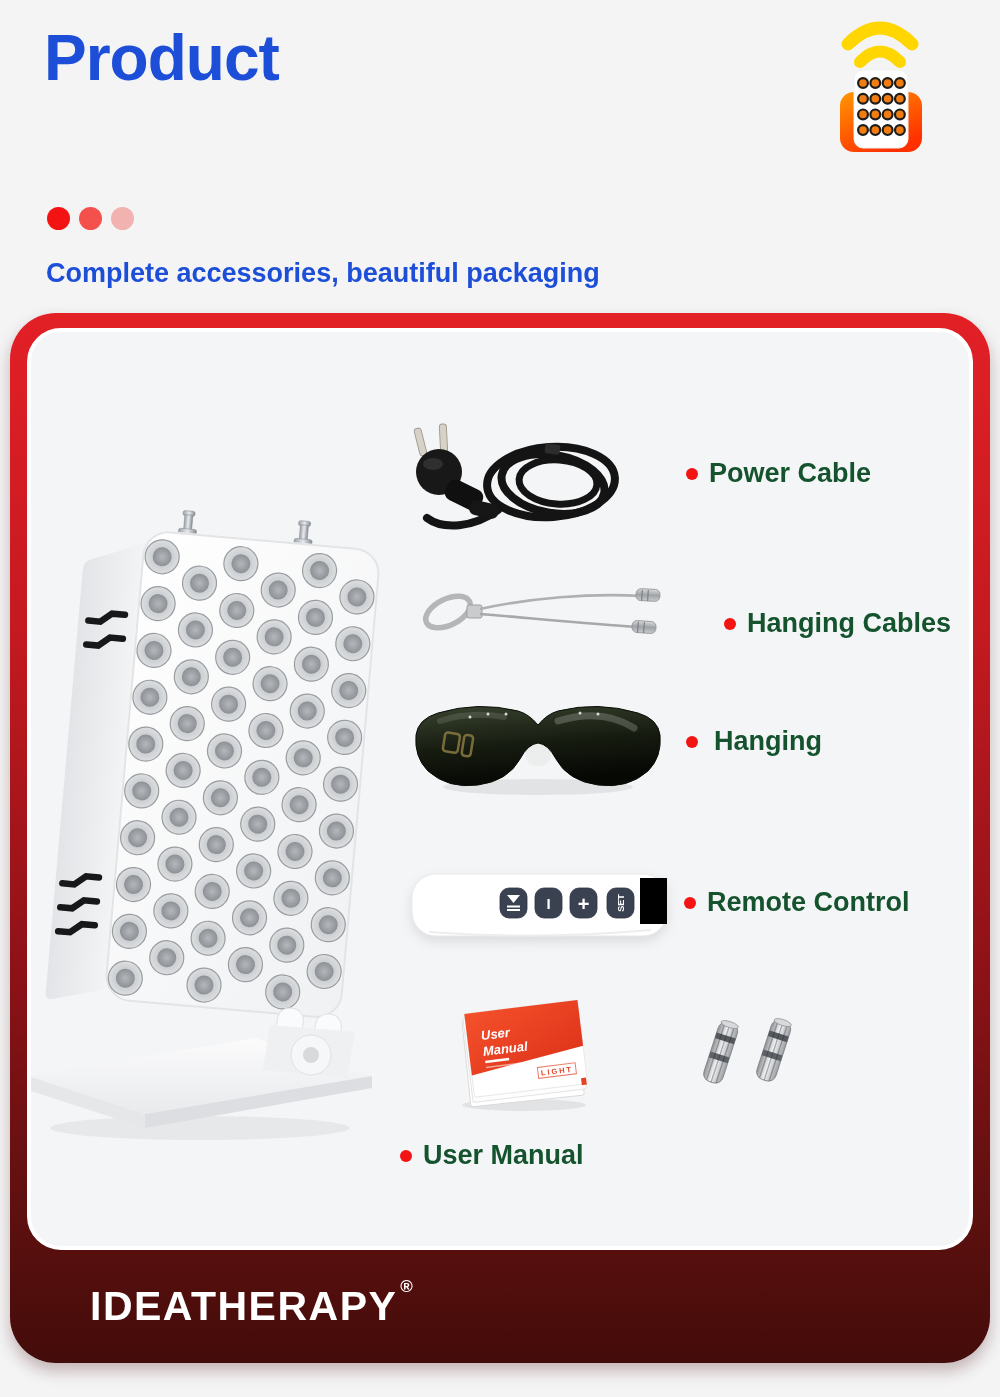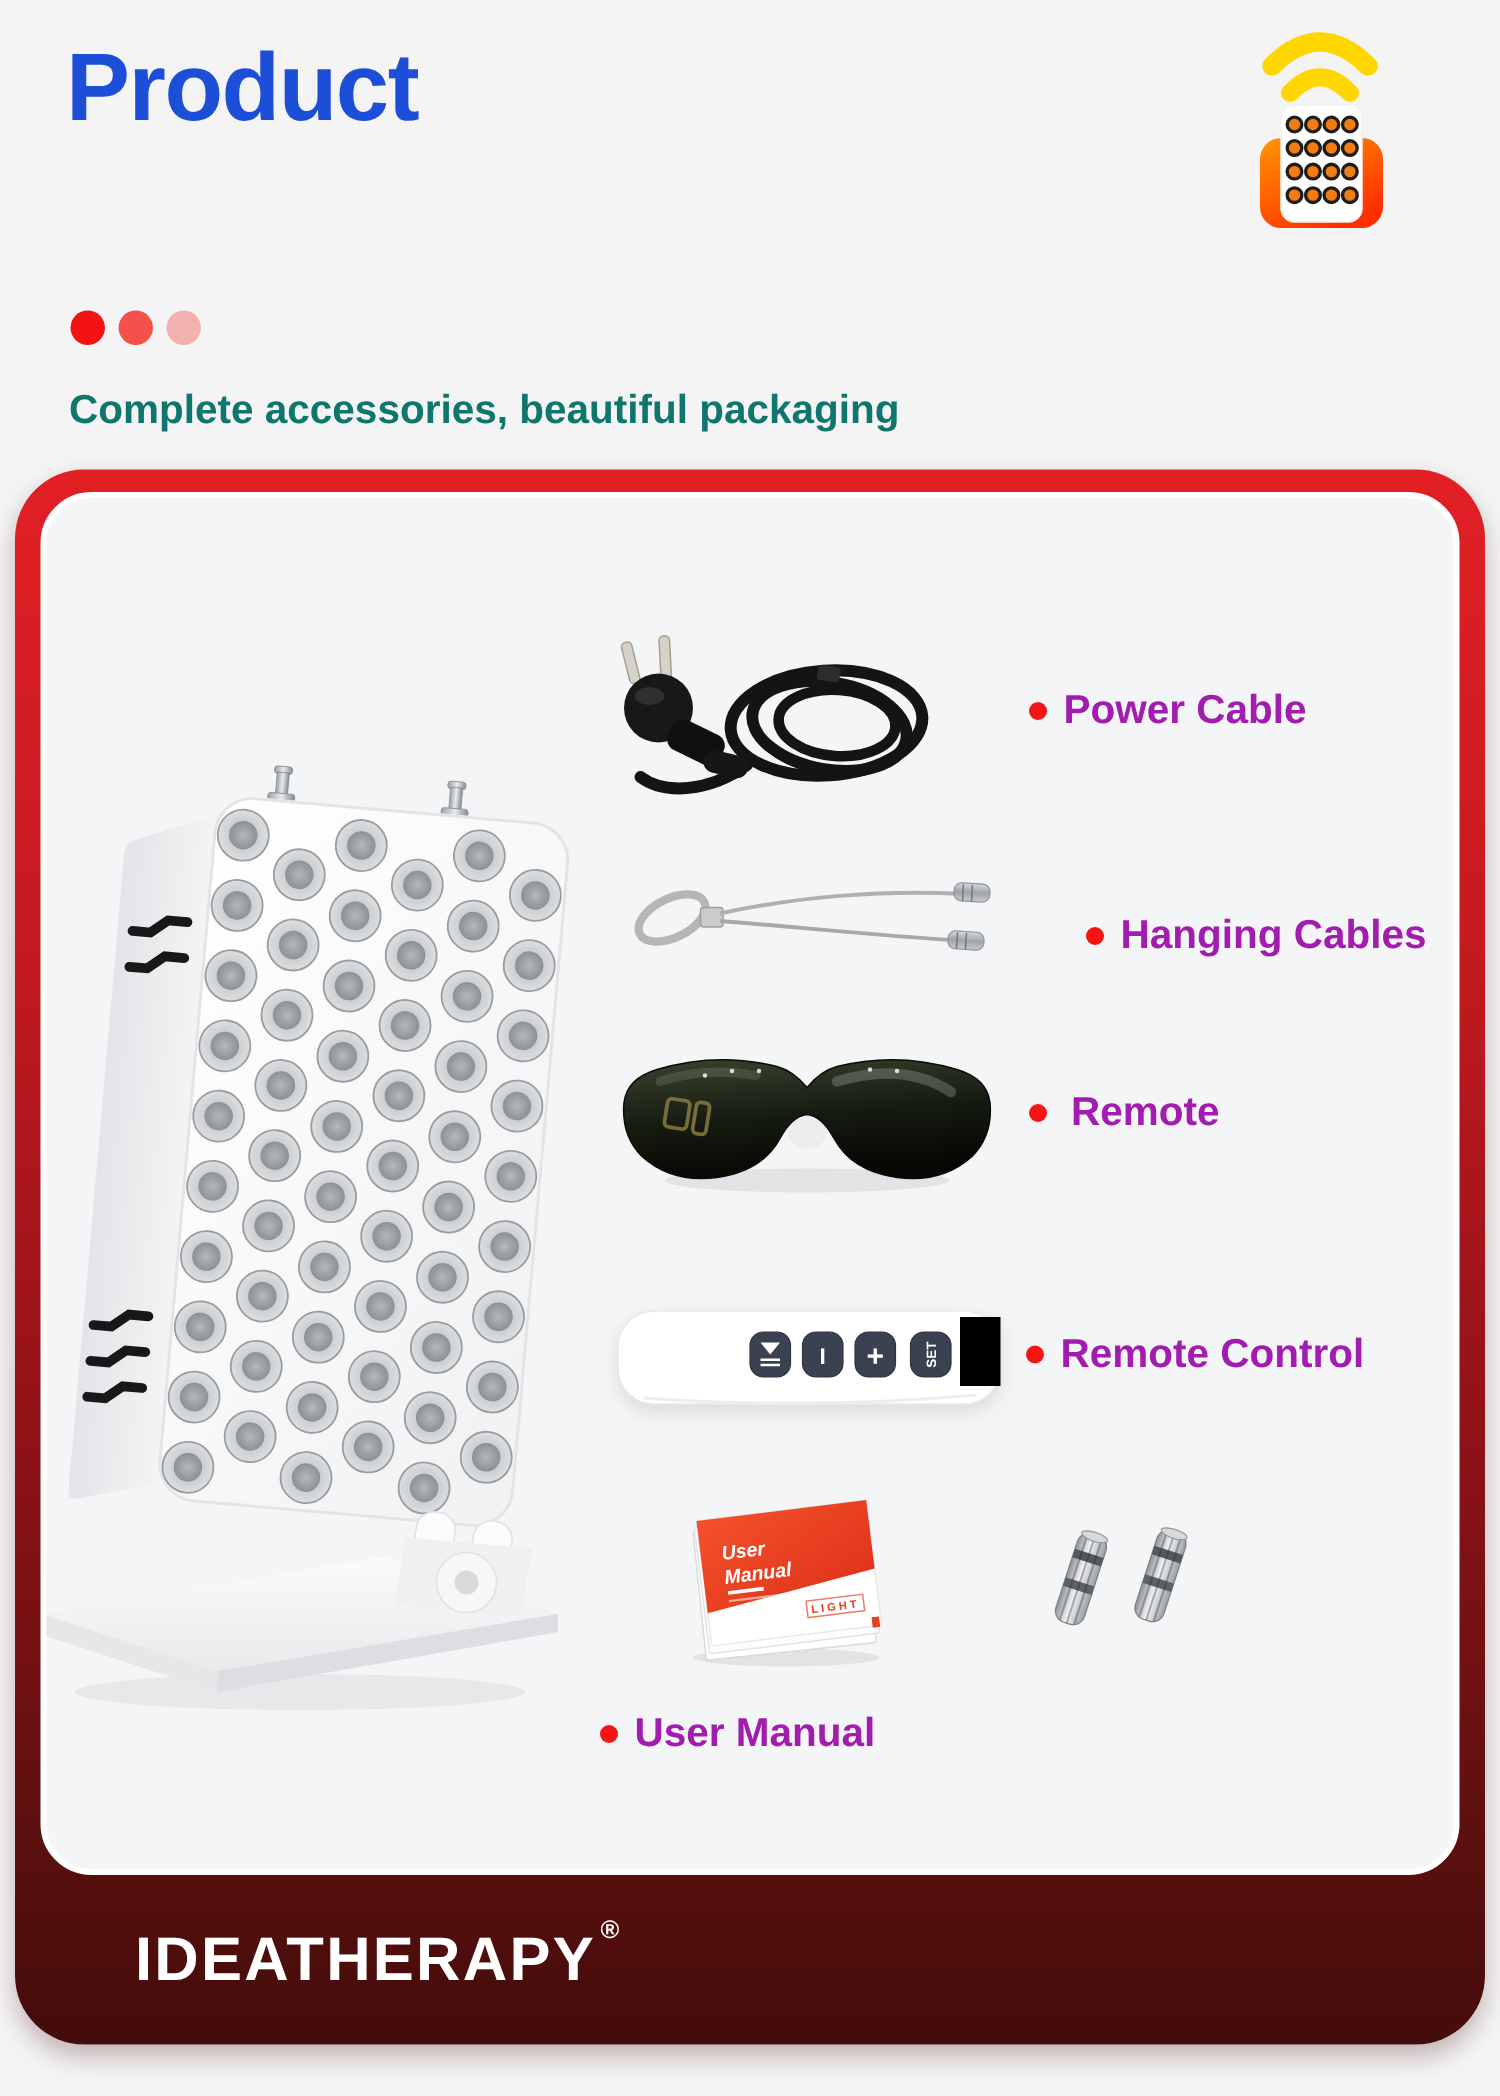--- a/index.html
+++ b/index.html
@@ -17,42 +17,42 @@
     font-size:64px; line-height:72px; font-weight:700;
     letter-spacing:-1px; color:#1d4ed8;
   }
   .dots{ position:absolute; left:47px; top:207px; display:flex; gap:9px; }
   .dots span{ width:23px; height:23px; border-radius:50%; }
   .dot-1{ background:#f41313; }
   .dot-2{ background:#f4514d; }
   .dot-3{ background:#f1b2b0; }
   .subtitle{
     position:absolute; left:46px; top:258px;
-    font-size:27px; font-weight:700; color:#0f766e;
+    font-size:27px; font-weight:700; color:#1d4ed8;
   }
   .corner-icon{ position:absolute; left:830px; top:4px; }
 
   
   .kit-box{
     position:absolute; left:10px; top:313px; width:980px; height:1050px;
     border-radius:46px;
     background:linear-gradient(180deg,#e22026 0%,#c41a20 30%,#8e1217 62%,#5d100f 86%,#430c0a 100%);
     box-shadow:0 8px 16px rgba(70,12,10,.28);
   }
   .kit-inner{
     position:absolute; left:17px; top:15px; width:946px; height:922px;
     background:#f4f5f6; border:4px solid #ffffff; border-radius:34px;
     overflow:hidden;
   }
   .abs{ position:absolute; }
 
   
   .tag{
     position:absolute; display:flex; align-items:center; gap:11px;
-    font-size:27px; font-weight:700; color:#a21caf; white-space:nowrap;
+    font-size:27px; font-weight:700; color:#14532d; white-space:nowrap;
   }
   .tag .dot{ width:12px; height:12px; border-radius:50%; background:#f31414; flex:none; }
   .tag-power  { left:655px; top:126px; }
   .tag-hanging{ left:693px; top:264px;margin-top:12px; }
   .tag-glasses{ left:655px; top:394px; gap:16px; }
   .tag-remote { left:653px; top:555px; }
   .tag-manual { left:369px; top:808px; }
   .tag-screw  { left:618px; top:808px; }
 
   .img-device { left:-16px; top:178px; }
@@ -455,21 +455,21 @@
       <div class="tag tag-power">
         <span class="dot"></span>
         <span>Power Cable</span>
       </div>
       <div class="tag tag-hanging">
         <span class="dot"></span>
         <span>Hanging Cables</span>
       </div>
       <div class="tag tag-glasses">
         <span class="dot"></span>
-        <span>Remote</span>
+        <span>Hanging</span>
       </div>
       <div class="tag tag-remote">
         <span class="dot"></span>
         <span>Remote Control</span>
       </div>
       <div class="tag tag-manual">
         <span class="dot"></span>
         <span>User Manual</span>
       </div>
 

